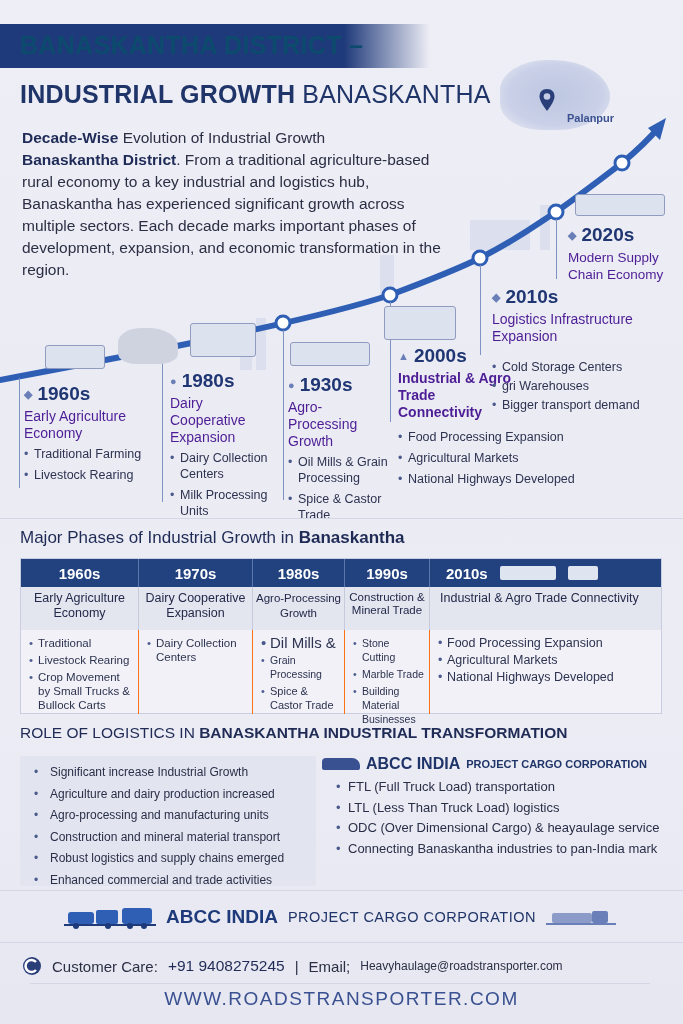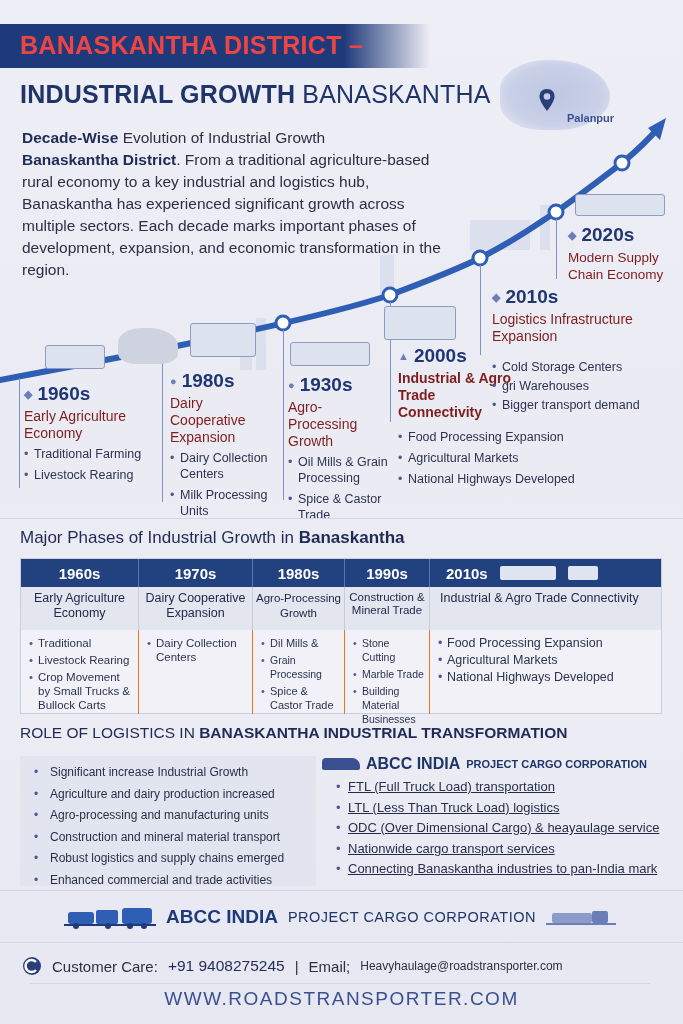--- a/index.html
+++ b/index.html
@@ -11,21 +11,21 @@
       position: relative;
     }
     .abs { position: absolute; }
 
     
     .title-bar {
       left: 0; top: 24px; width: 430px; height: 44px;
       background: linear-gradient(90deg, #1f3a7a 0%, #1f3a7a 80%, rgba(31,58,122,0.0) 100%);
     }
     .title-1 {
-      left: 20px; top: 31px; font-size: 25px; font-weight: bold; color: #ef4444;
+      left: 20px; top: 31px; font-size: 25px; font-weight: bold; color: #0c4a6e;
       font-family: "Liberation Sans", sans-serif; letter-spacing: 0.3px; text-align: right;
     }
     .title-2 {
       left: 20px; top: 80px; font-size: 25px; font-weight: bold; color: #1f3468;
       font-family: "Liberation Sans", sans-serif; letter-spacing: 0.2px;
     }
     .title-2 .light { font-weight: normal; }
 
     
     .map-blob {
@@ -43,21 +43,21 @@
       font-family: "Liberation Sans", sans-serif;
     }
     .intro b { color: #1f2b57; }
 
     
     .timeline-svg { left: 0; top: 110px; width: 683px; height: 300px; }
     .vline { width: 1px; background: #7f92c4; }
     .dec { font-family: "Liberation Sans", sans-serif; }
     .dec-year { font-size: 19px; font-weight: bold; color: #1f3673; display: flex; align-items: center; gap: 5px; }
     .dec-year .ico { font-size: 11px; color: #6a7fb8; }
-    .dec-title { font-size: 14px; color: #7f1d1d; line-height: 17px; margin-top: 3px; }
+    .dec-title { font-size: 14px; color: #4c1d95; line-height: 17px; margin-top: 3px; }
     .dec-list { list-style: none; margin-top: 4px; }
     .dec-list li { font-size: 12.5px; color: #2d3350; line-height: 16px; padding-left: 10px; position: relative; margin-bottom: 5px; }
     .dec-list li::before { content: "•"; position: absolute; left: 0; color: #4a5a8c; }
 
     .vehicle { background: #dde2ef; border: 1px solid #8f9cc0; border-radius: 3px; }
 
     
     .sec-title { font-family: "Liberation Sans", sans-serif; color: #1f2b55; }
 
     
@@ -85,21 +85,21 @@
     .role-left {
       left: 20px; top: 756px; width: 296px; height: 130px; background: #e2e4ef;
     }
     .role-left ul { list-style: none; padding: 6px 0 0 14px; }
     .role-left li { font-size: 12px; line-height: 21.5px; color: #2a2f48; padding-left: 16px; position: relative; font-family: "Liberation Sans", sans-serif; }
     .role-left li::before { content: "•"; position: absolute; left: 0; color: #4a5a8c; }
     .role-right { left: 322px; top: 755px; width: 361px; height: 130px; }
     .abcc-h { display: flex; align-items: center; gap: 6px; font-family: "Liberation Sans", sans-serif; }
     .abcc-h .big { font-size: 16px; font-weight: bold; color: #1f3468; }
     .abcc-h .small { font-size: 11px; font-weight: bold; color: #1f3468; }
-    .role-right ul { list-style: none; padding: 4px 0 0 14px; text-decoration: underline; }
+    .role-right ul { list-style: none; padding: 4px 0 0 14px; }
     .role-right li { font-size: 13px; line-height: 20.5px; color: #2a2f48; padding-left: 12px; position: relative; white-space: nowrap; font-family: "Liberation Sans", sans-serif; }
     .role-right li::before { content: "•"; position: absolute; left: 0; color: #4a5a8c; }
 
     
     .brand-bar {
       left: 40px; top: 897px; width: 600px; height: 40px;
       display: flex; align-items: center; gap: 10px; justify-content: center;
     }
     .brand-bar .big { font-size: 19px; font-weight: bold; color: #1f3a7a; font-family: "Liberation Sans", sans-serif; }
     .brand-bar .small { font-size: 14.5px; color: #1f3468; font-family: "Liberation Sans", sans-serif; letter-spacing: 0.5px; }
@@ -275,21 +275,21 @@
       <li>Crop Movement by Small Trucks &amp; Bullock Carts</li>
     </ul>
       </div>
     <div style="width:114px;">
         <ul>
       <li>Dairy Collection Centers</li>
     </ul>
       </div>
     <div style="width:92px;">
         <ul>
-      <li style="font-size:11px;">Dil Mills &amp;</li>
+      <li style="font-size:15px;">Dil Mills &amp;</li>
       <li style="font-size:10.5px;">Grain Processing</li>
       <li style="font-size:11px;">Spice &amp; Castor Trade</li>
     </ul>
       </div>
     <div style="width:85px;">
         <ul>
       <li style="font-size:10.5px;">Stone Cutting</li>
       <li style="font-size:10.5px;">Marble Trade</li>
       <li style="font-size:10.5px;">Building Material Businesses</li>
     </ul>
@@ -322,21 +322,20 @@
 <div class="abs role-right">
   <div class="abcc-h">
     <span style="display:inline-block; width:38px; height:12px; background:#3a5191; border-radius:4px 8px 2px 2px;"></span>
     <span class="big">ABCC INDIA</span>
     <span class="small">PROJECT CARGO CORPORATION</span>
   </div>
   <ul>
     <li>FTL (Full Truck Load) transportation</li>
     <li>LTL (Less Than Truck Load) logistics</li>
     <li>ODC (Over Dimensional Cargo) &amp; heayaulage service</li>
-    <li>Nationwide cargo transport services</li>
     <li>Connecting Banaskantha industries to pan-India mark</li>
   </ul>
 </div>
 
 <div class="abs hr" style="left:0; top:890px; width:683px;"></div>
 
 <div class="abs brand-bar">
   <svg width="92" height="26" viewBox="0 0 92 26">
     <rect x="4" y="8" width="26" height="12" rx="3" fill="#2f5fb5"></rect>
     <rect x="32" y="6" width="22" height="14" rx="2" fill="#2f5fb5"></rect>

